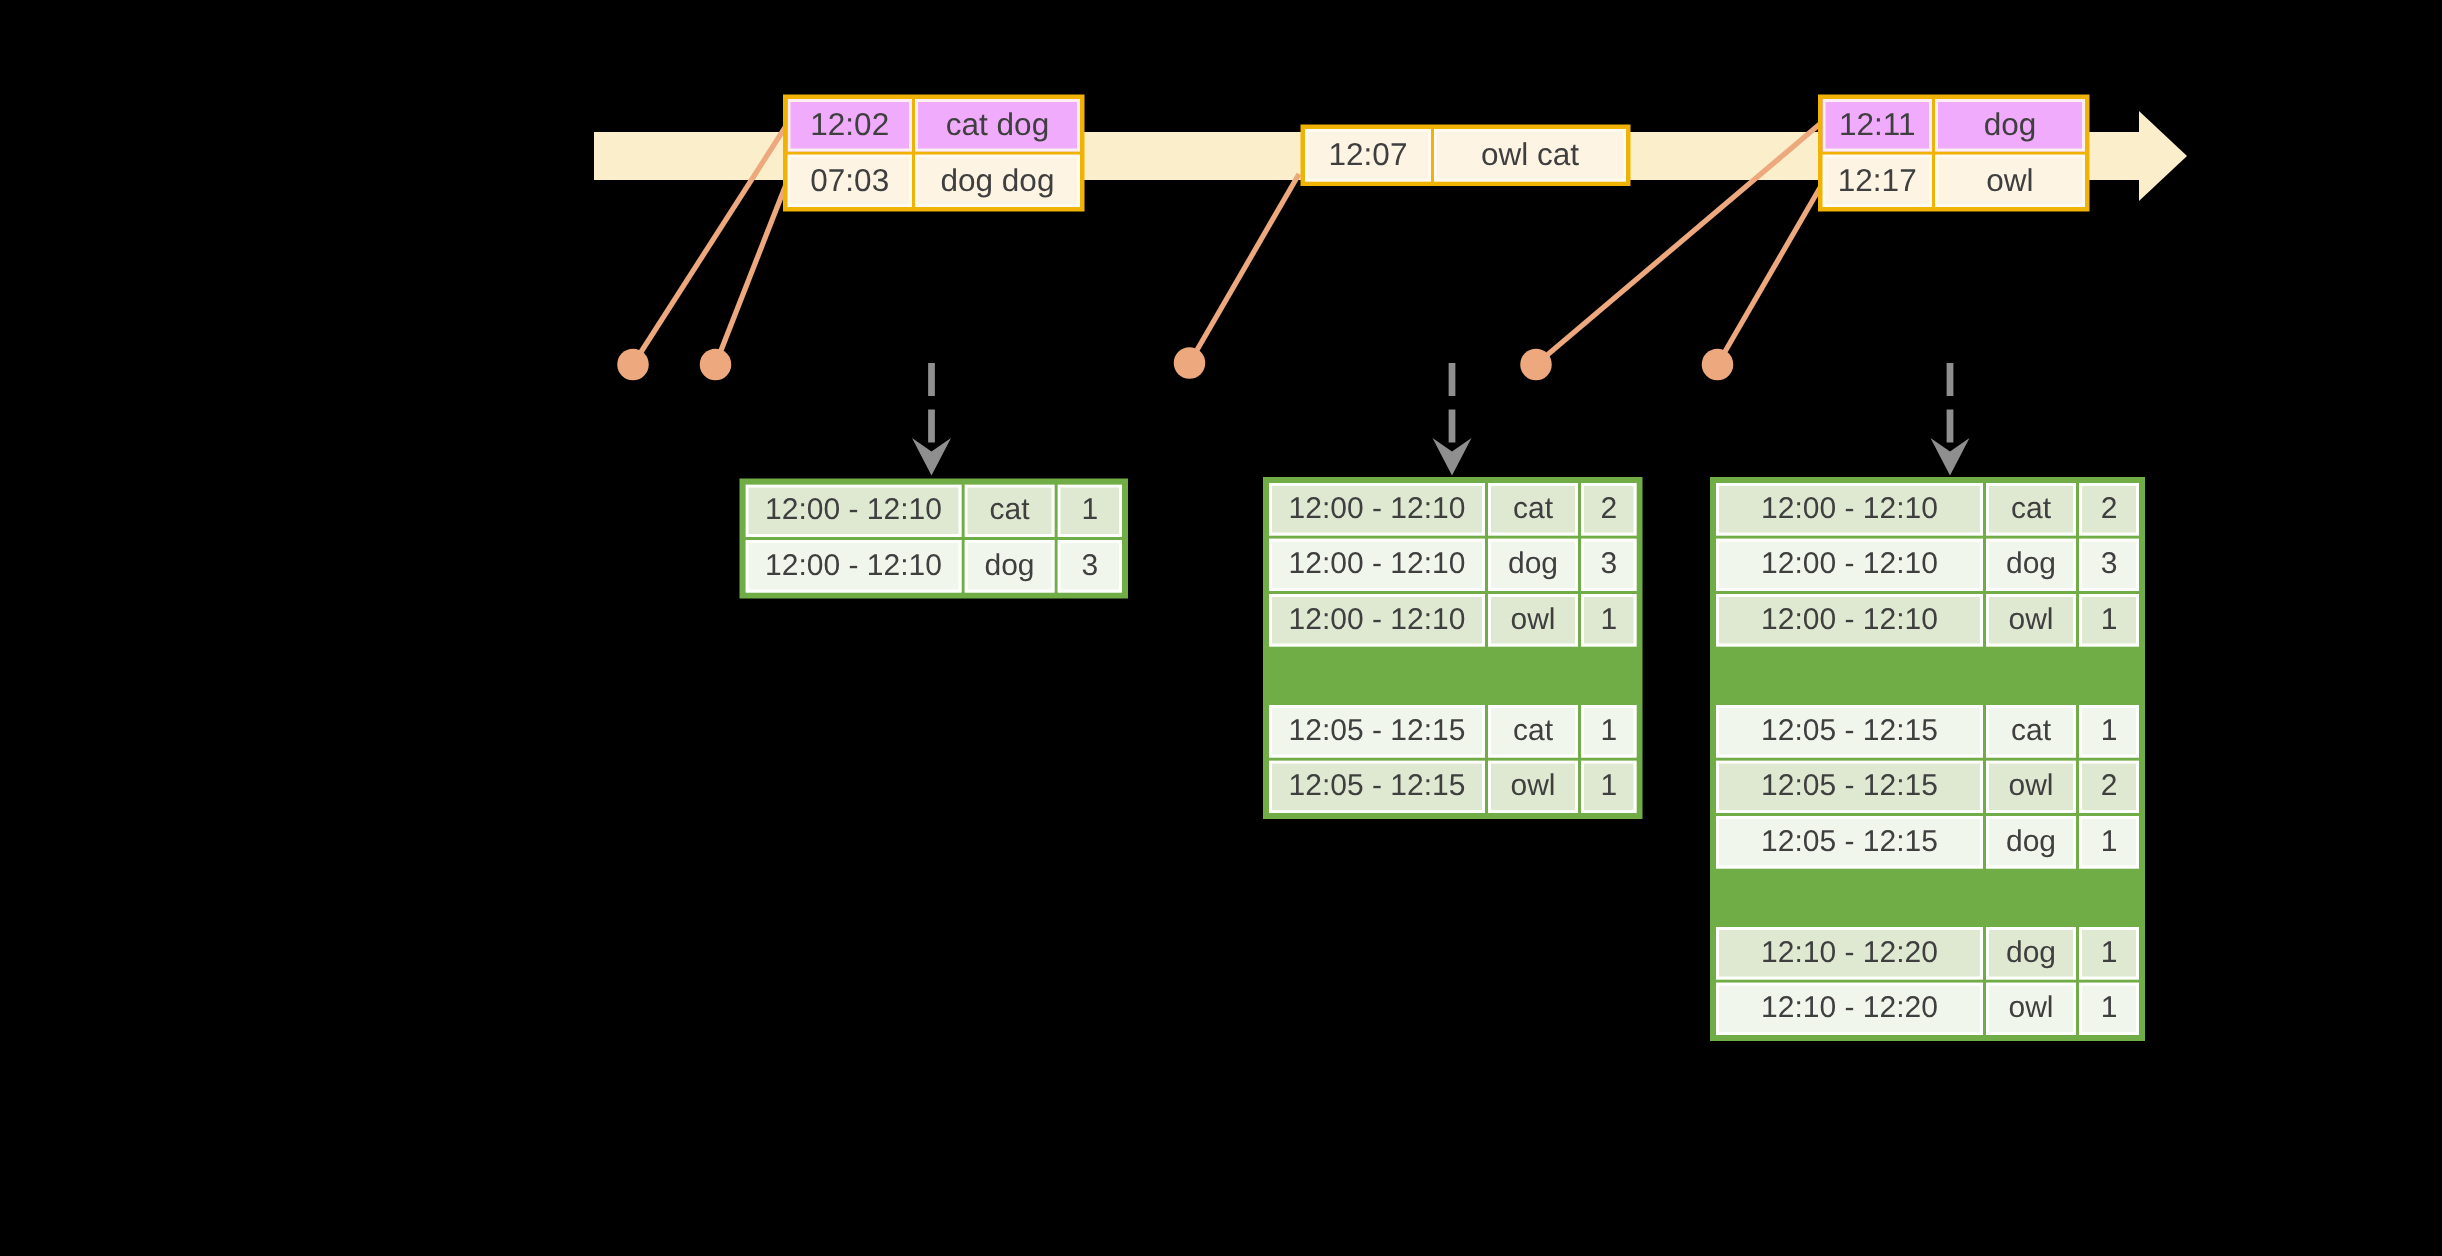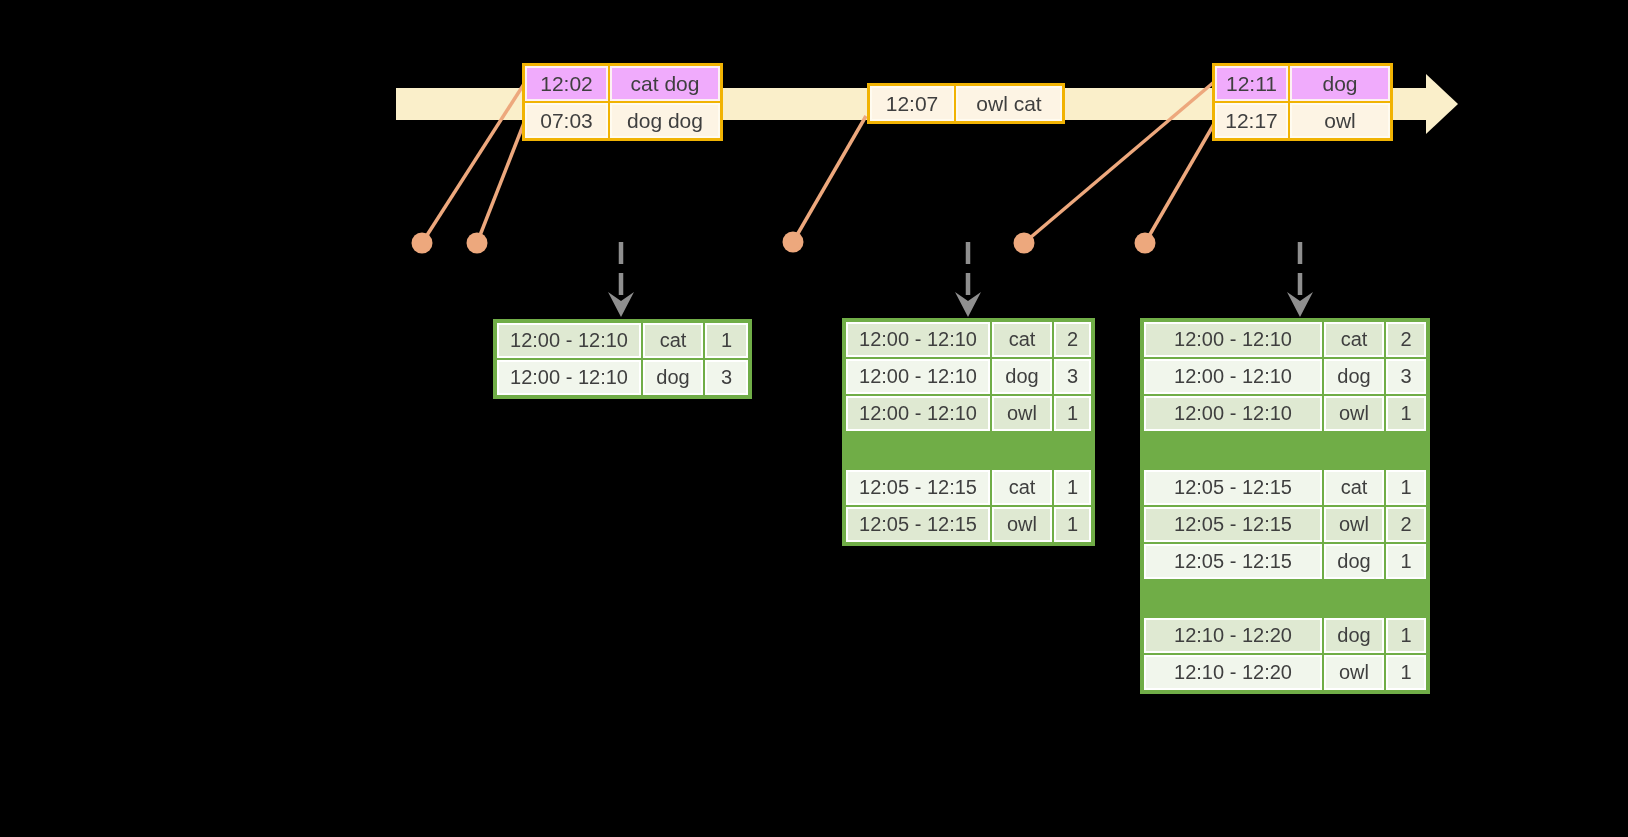--- a/index.html
+++ b/index.html
@@ -80,21 +80,21 @@
       </g>
     </g>
   </svg>
 
   <div class="etable" style="left:522px; top:63px; width:201px; grid-template-columns:83px 1fr;">
       <div class="ecell peach">12:02</div>
       <div class="ecell peach">cat dog</div>
       <div class="ecell cream">07:03</div>
       <div class="ecell cream">dog dog</div>
     </div>
-  <div class="etable" style="left:867px; top:83px; width:198px; grid-template-columns:84px 1fr;">
+  <div class="etable" style="left:867px; top:83px; width:220px; grid-template-columns:84px 1fr;">
       <div class="ecell cream">12:07</div>
       <div class="ecell cream">owl cat</div>
     </div>
   <div class="etable" style="left:1212px; top:63px; width:181px; grid-template-columns:73px 1fr;">
       <div class="ecell peach">12:11</div>
       <div class="ecell peach">dog</div>
       <div class="ecell cream">12:17</div>
       <div class="ecell cream">owl</div>
     </div>
 

